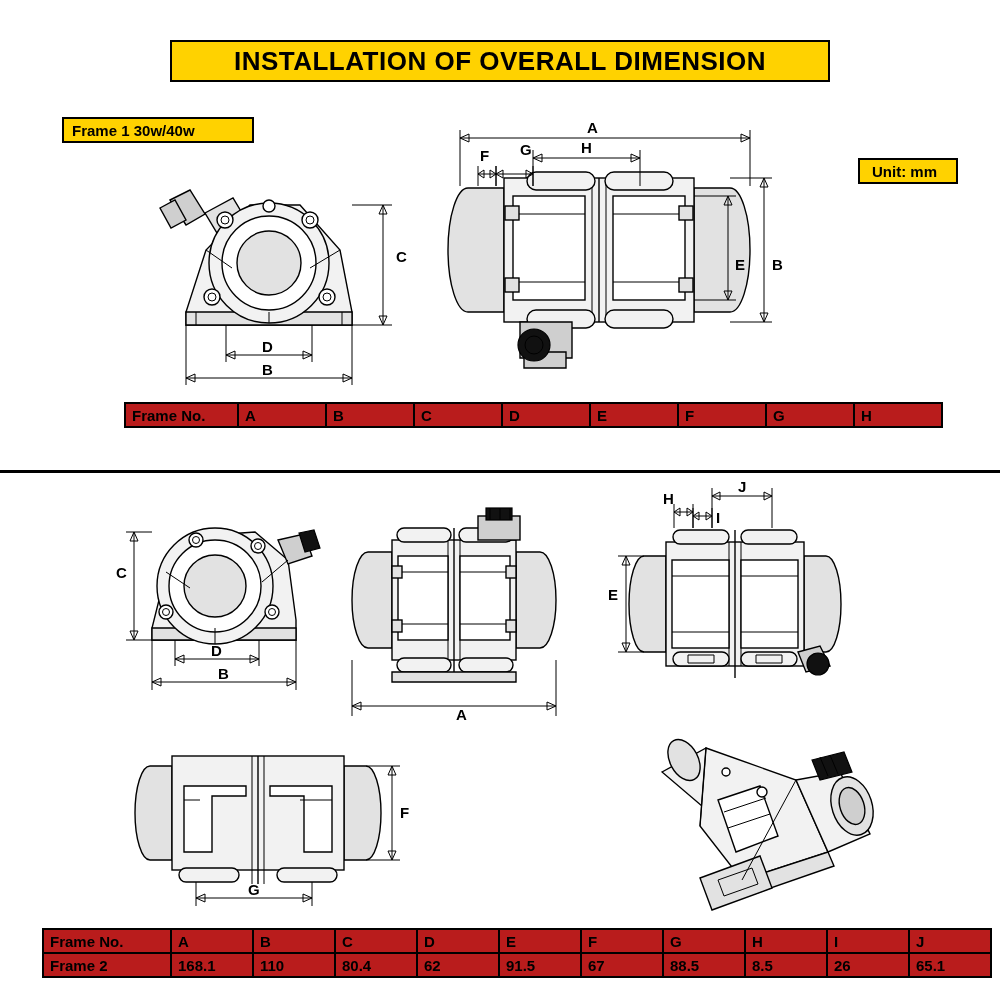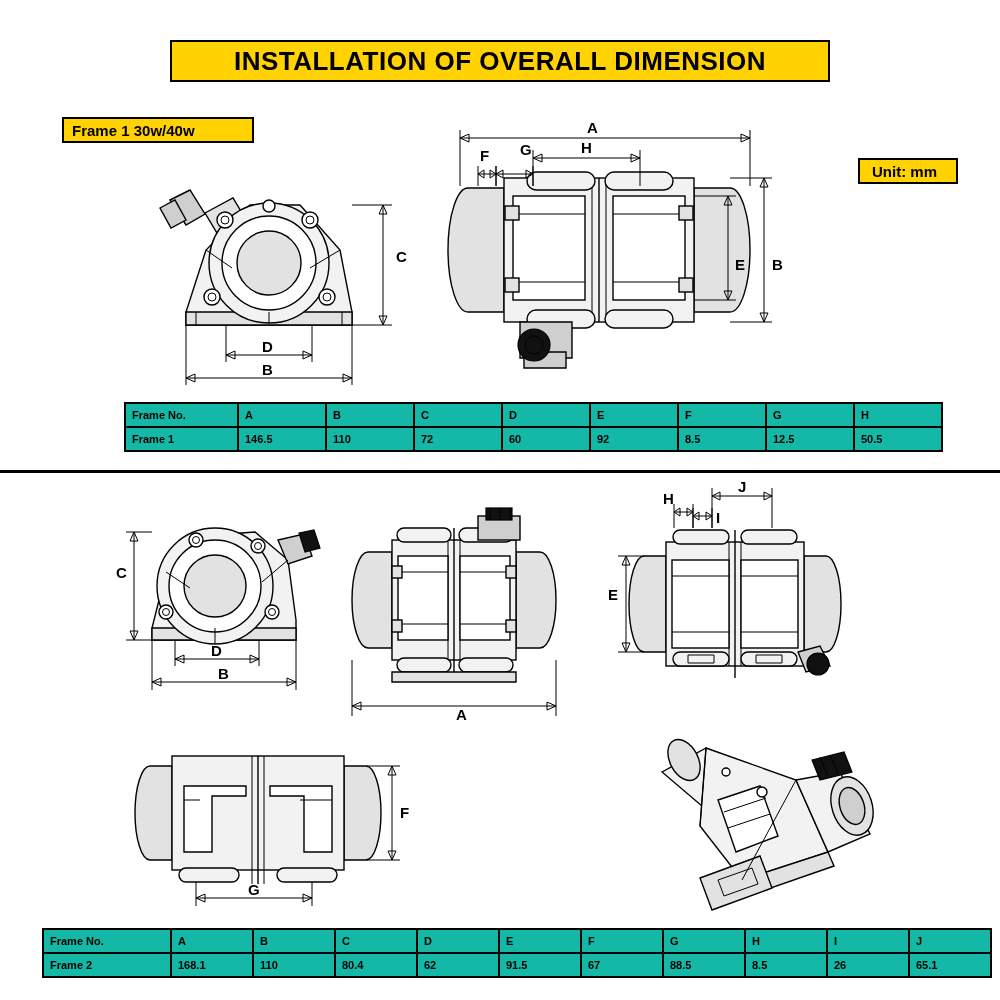--- a/index.html
+++ b/index.html
@@ -70,22 +70,22 @@
     position: absolute;
     left: 0; top: 470px;
     width: 1000px; height: 3px;
     background: #000;
   }
 
   
   table.dim-table {
     position: absolute;
     border-collapse: collapse;
-    background: #14b8a6;
-    font-size: 11px;
+    background: #b91c1c;
+    font-size: 15px;
     font-weight: bold;
   }
   table.dim-table td {
     border: 2px solid #000;
     height: 24px;
     padding: 0 6px;
     box-sizing: border-box;
     white-space: nowrap;
   }
   #table1 { left: 124px; top: 402px; }
@@ -418,31 +418,20 @@
         <tr>
       <td class="c0">Frame No.</td>
       <td class="cN">A</td>
       <td class="cN">B</td>
       <td class="cN">C</td>
       <td class="cN">D</td>
       <td class="cN">E</td>
       <td class="cN">F</td>
       <td class="cN">G</td>
       <td class="cN">H</td>
-    </tr>
-    <tr>
-      <td class="c0">Frame 1</td>
-      <td class="cN">146.5</td>
-      <td class="cN">110</td>
-      <td class="cN">72</td>
-      <td class="cN">60</td>
-      <td class="cN">92</td>
-      <td class="cN">8.5</td>
-      <td class="cN">12.5</td>
-      <td class="cN">50.5</td>
     </tr>
   </tbody>
     </table>
 
   <table class="dim-table" id="table2">
     <tbody>
         <tr>
       <td class="c0">Frame No.</td>
       <td class="cN">A</td>
       <td class="cN">B</td>

